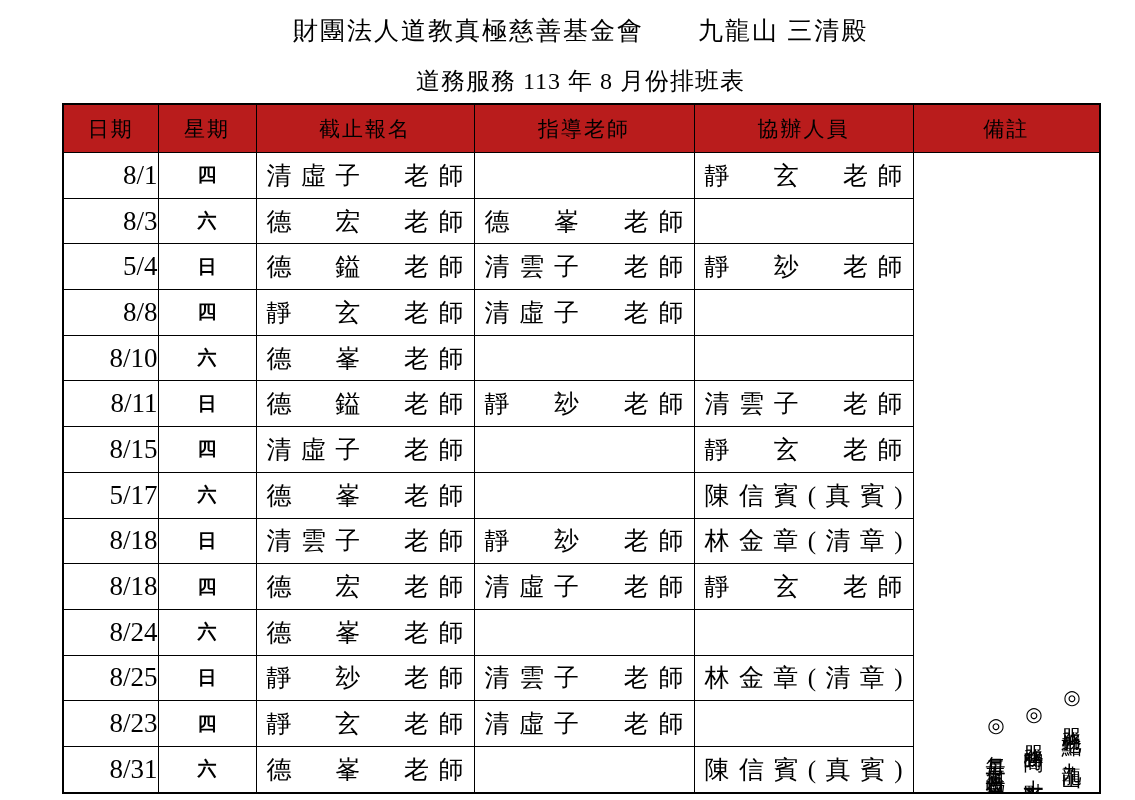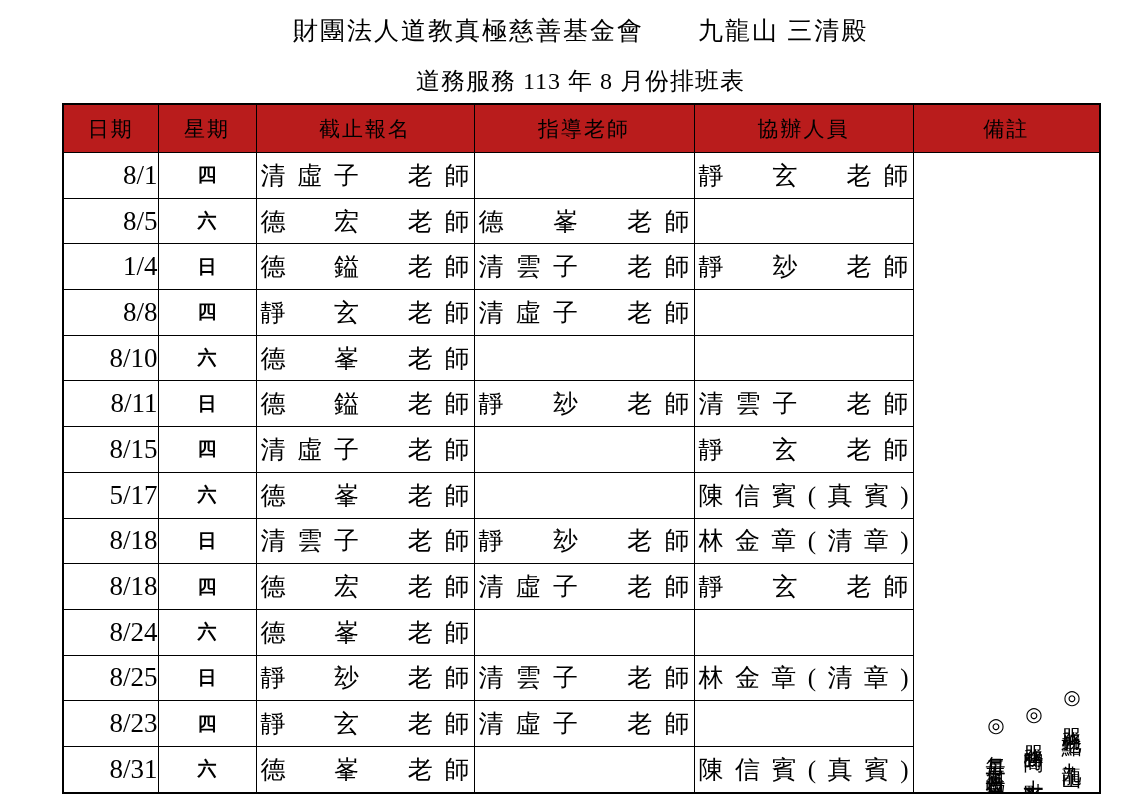--- a/index.html
+++ b/index.html
@@ -38,21 +38,21 @@
     text-align:right; vertical-align:middle;
     font-size:27px; font-family:"Liberation Serif",serif;
   }
   td.week-cell {
     text-align:center; vertical-align:middle;
     font-size:19px; font-weight:bold;
   }
   td.name-cell {
     font-size:25px; vertical-align:middle;
     text-align:justify; text-align-last:justify;
-    padding:0 4px;
+    padding:0 10px;
     white-space:nowrap;
   }
   td.notes-cell {
     vertical-align:top; text-align:right;
     padding:10px 8px 0 0;
   }
   .vnotes {
     display:inline-block;
     writing-mode:vertical-rl;
     text-orientation:mixed;
@@ -99,28 +99,28 @@
         <td class="name-cell">靜　玄　老師</td>
         <td class="notes-cell" rowspan="14">
           <div class="vnotes">
             <div class="vnote">◎服務地點：九龍山　三清殿</div>
             <div class="vnote">◎服務時間：十點半至下午五點</div>
             <div class="vnote">◎每月二十五日為收單日（截止報名）</div>
           </div>
         </td>
       </tr>
       <tr>
-        <td class="date-cell">8/5</td>
+        <td class="date-cell">8/3</td>
         <td class="week-cell">六</td>
         <td class="name-cell">德　宏　老師</td>
         <td class="name-cell">德　峯　老師</td>
         <td class="name-cell"></td>
       </tr>
       <tr>
-        <td class="date-cell">1/4</td>
+        <td class="date-cell">5/4</td>
         <td class="week-cell">日</td>
         <td class="name-cell">德　鎰　老師</td>
         <td class="name-cell">清雲子　老師</td>
         <td class="name-cell">靜　玅　老師</td>
       </tr>
       <tr>
         <td class="date-cell">8/8</td>
         <td class="week-cell">四</td>
         <td class="name-cell">靜　玄　老師</td>
         <td class="name-cell">清虛子　老師</td>

